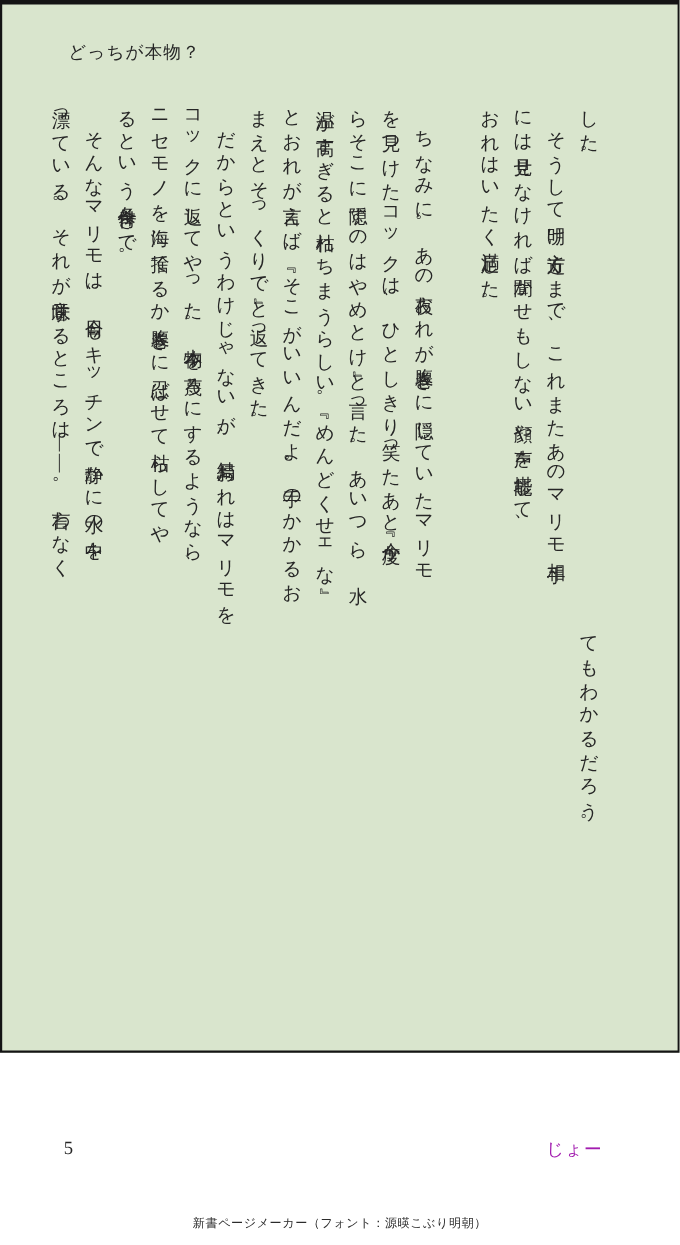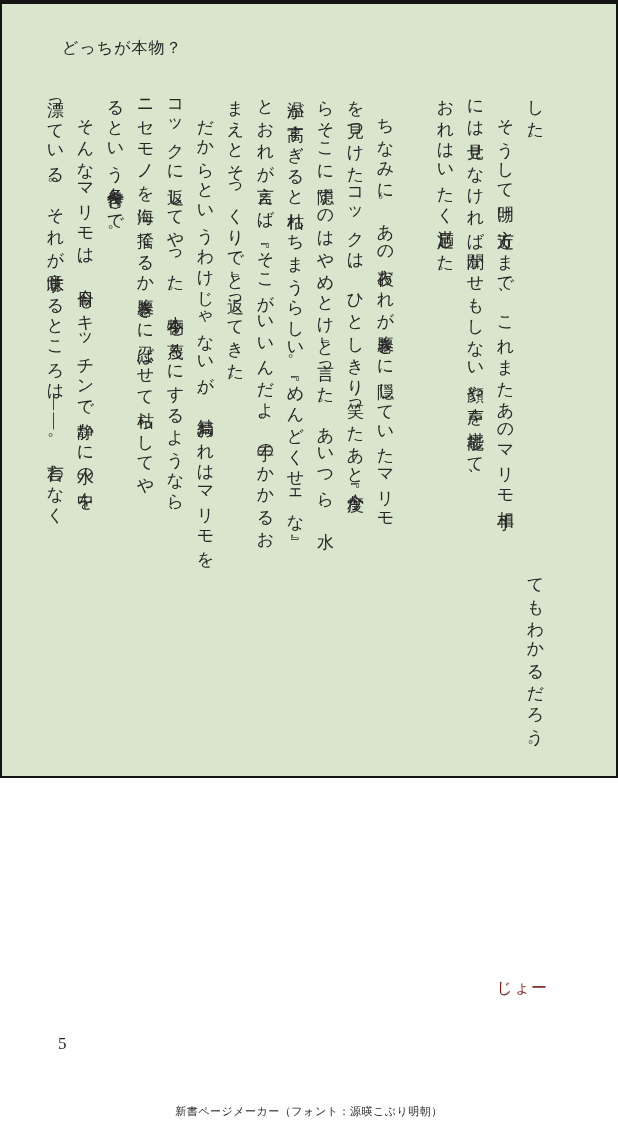--- a/index.html
+++ b/index.html
@@ -13,21 +13,21 @@
     width: 618px;
     height: 1132px;
     background: #ffffff;
     overflow: hidden;
   }
   .page {
     position: absolute;
     left: 0;
     top: 0;
     width: 618px;
-    height: 778px;
+    height: 957px;
     box-sizing: border-box;
     background: #d9e5cd;
     border: 2px solid #141414;
     border-top-width: 4px;
   }
   .header-title {
     position: absolute;
     left: 60px;
     top: 34px;
     font-size: 16px;
@@ -53,23 +53,23 @@
   .page-number {
     position: absolute;
     left: 56px;
     top: 1030px;
     font-size: 17px;
     color: #262626;
   }
   .author {
     position: absolute;
     right: 68px;
-    top: 974px;
+    top: 1031px;
     font-size: 16px;
-    color: #7f1d1d;
+    color: #a21caf;
     letter-spacing: 1px;
   }
   .caption-bar {
     position: absolute;
     left: 0;
     top: 1090px;
     width: 618px;
     height: 42px;
     background: #ffffff;
     display: flex;

